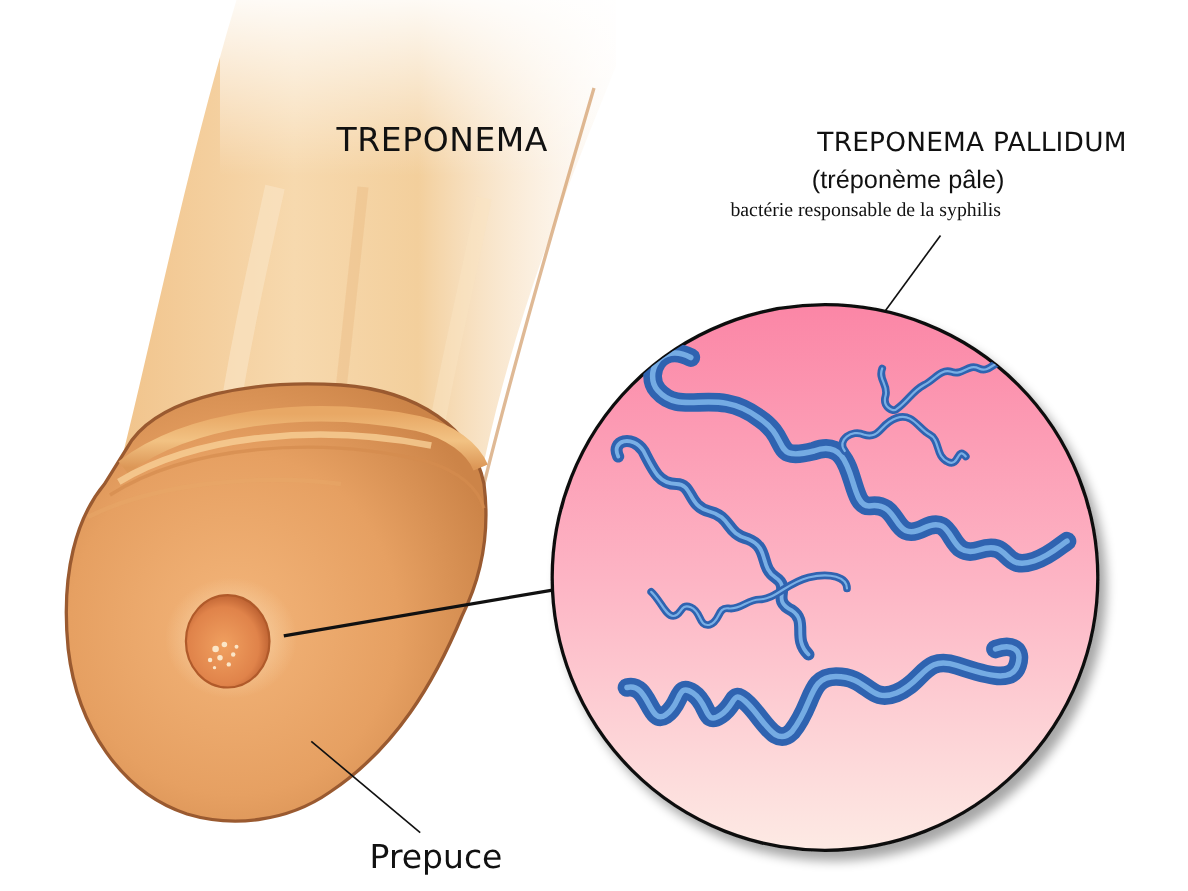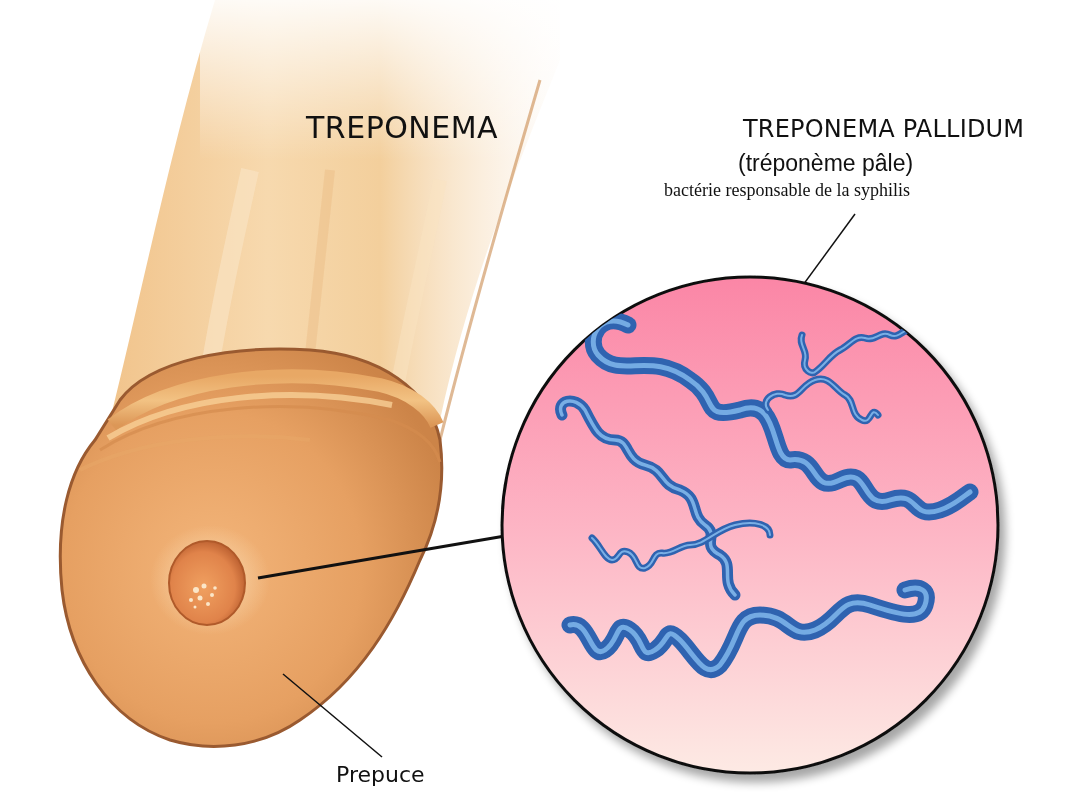--- a/index.html
+++ b/index.html
@@ -3,21 +3,21 @@
 <meta charset="utf-8">
 <style>
   html, body { margin: 0; padding: 0; }
   body { width: 1080px; height: 810px; background: #ffffff; position: relative; overflow: hidden; font-family: "DejaVu Sans", sans-serif; }
   .svg-layer { position: absolute; left: 0; top: 0; width: 1080px; height: 810px; }
   .label { position: absolute; color: #111; white-space: nowrap; }
   .title-main { left: 306px; top: 110px; font-size: 30px; font-weight: normal; letter-spacing: 0.5px; font-family: "DejaVu Sans", sans-serif; }
   .title-bact { left: 703px; top: 115px; font-size: 24px; letter-spacing: 0.2px; font-family: "DejaVu Sans", sans-serif; margin-left: 40px; }
   .sub1 { left: 738px; top: 150px; font-size: 23px; font-family: "Liberation Sans", sans-serif; }
   .sub2 { left: 664px; top: 180px; font-size: 18px; font-family: Liberation Serif, serif; }
-  .prepuce { left: 336px; top: 762px; font-size: 22px; font-family: "DejaVu Sans", sans-serif; }
+  .prepuce { left: 336px; top: 762px; font-size: 30px; font-family: "DejaVu Sans", sans-serif; }
 </style>
 </head>
 <body>
 
 <svg class="svg-layer" viewBox="0 0 1080 810" xmlns="http://www.w3.org/2000/svg">
   <defs>
     <linearGradient id="shaftGrad" x1="0" y1="0" x2="1" y2="0">
       <stop offset="0" stop-color="#f1c48c"></stop>
       <stop offset="0.35" stop-color="#f7d9ae"></stop>
       <stop offset="0.6" stop-color="#f3cf9c"></stop>

